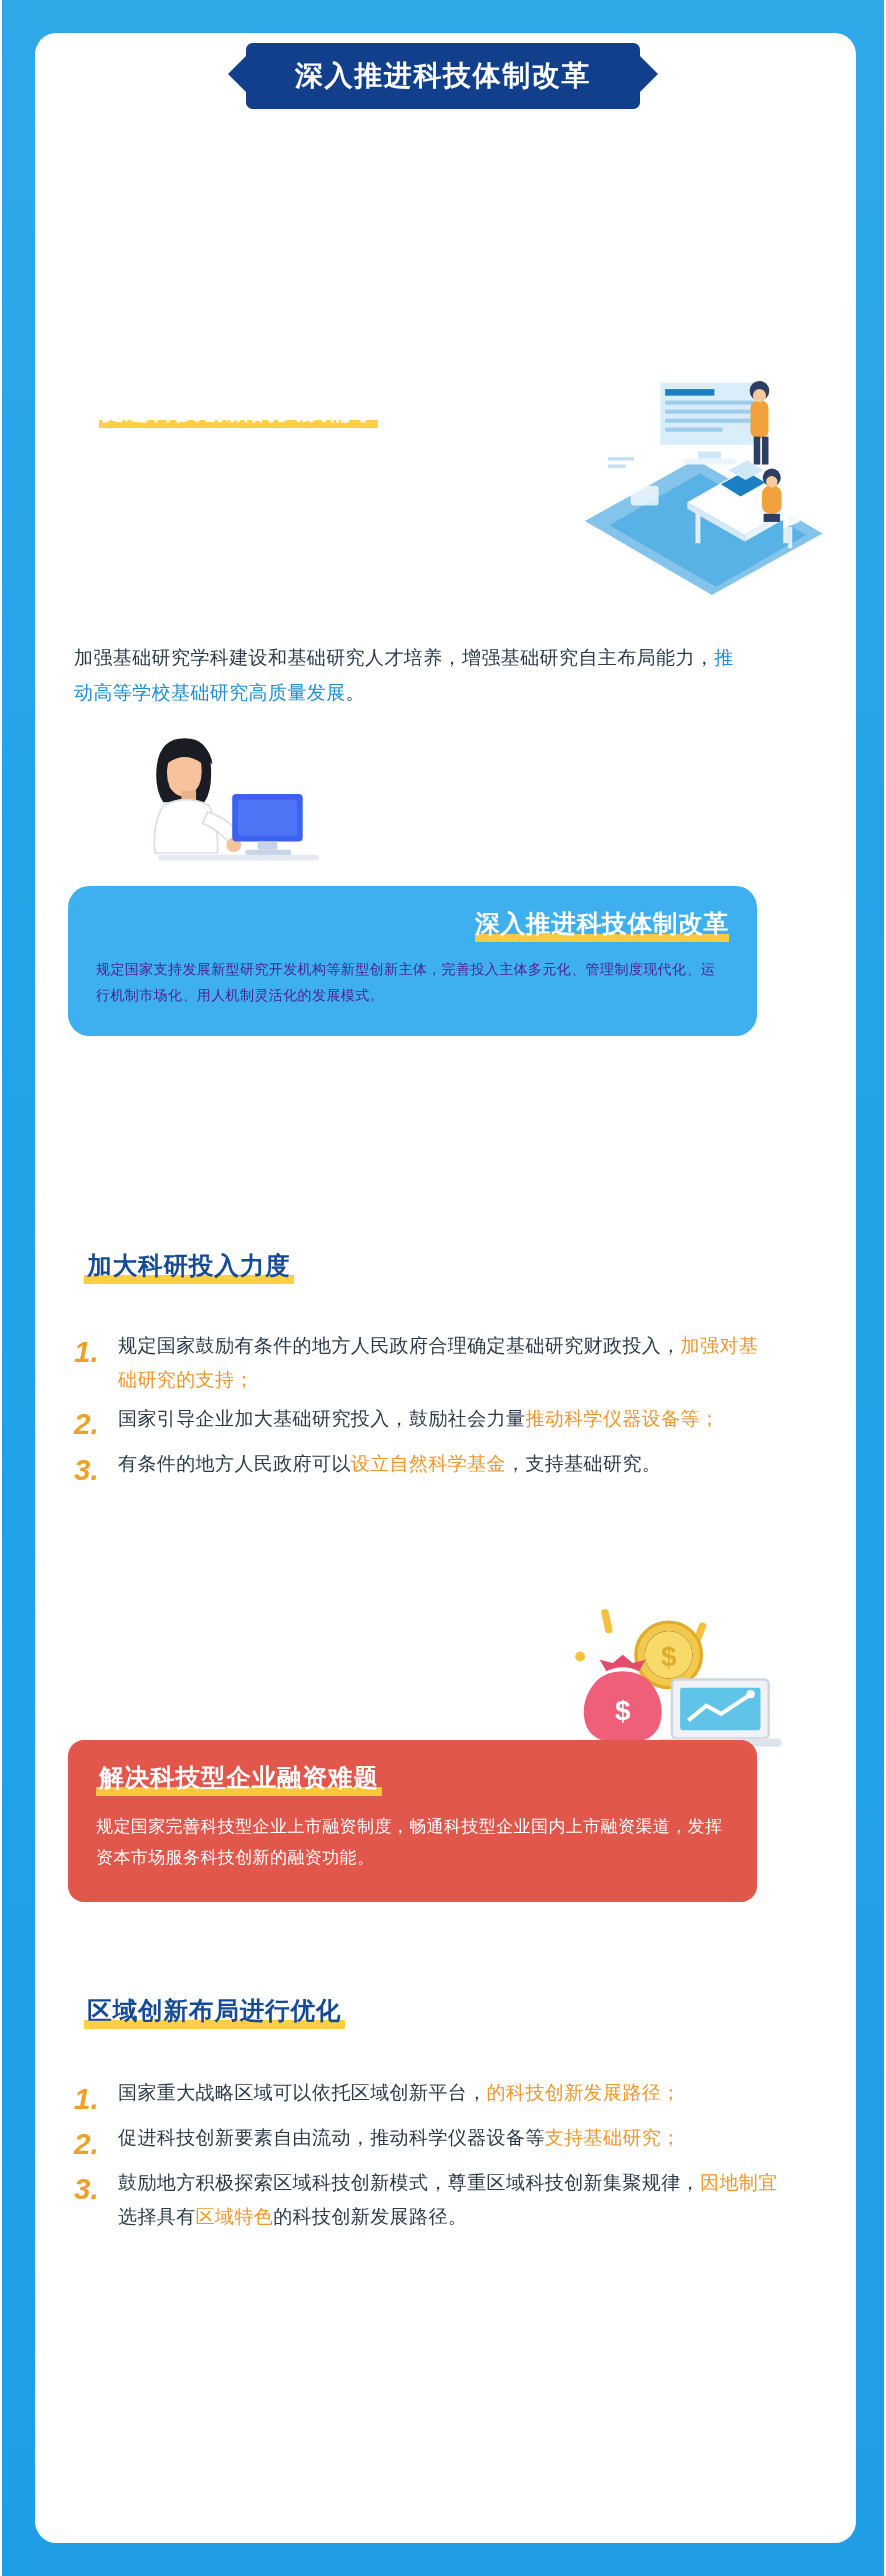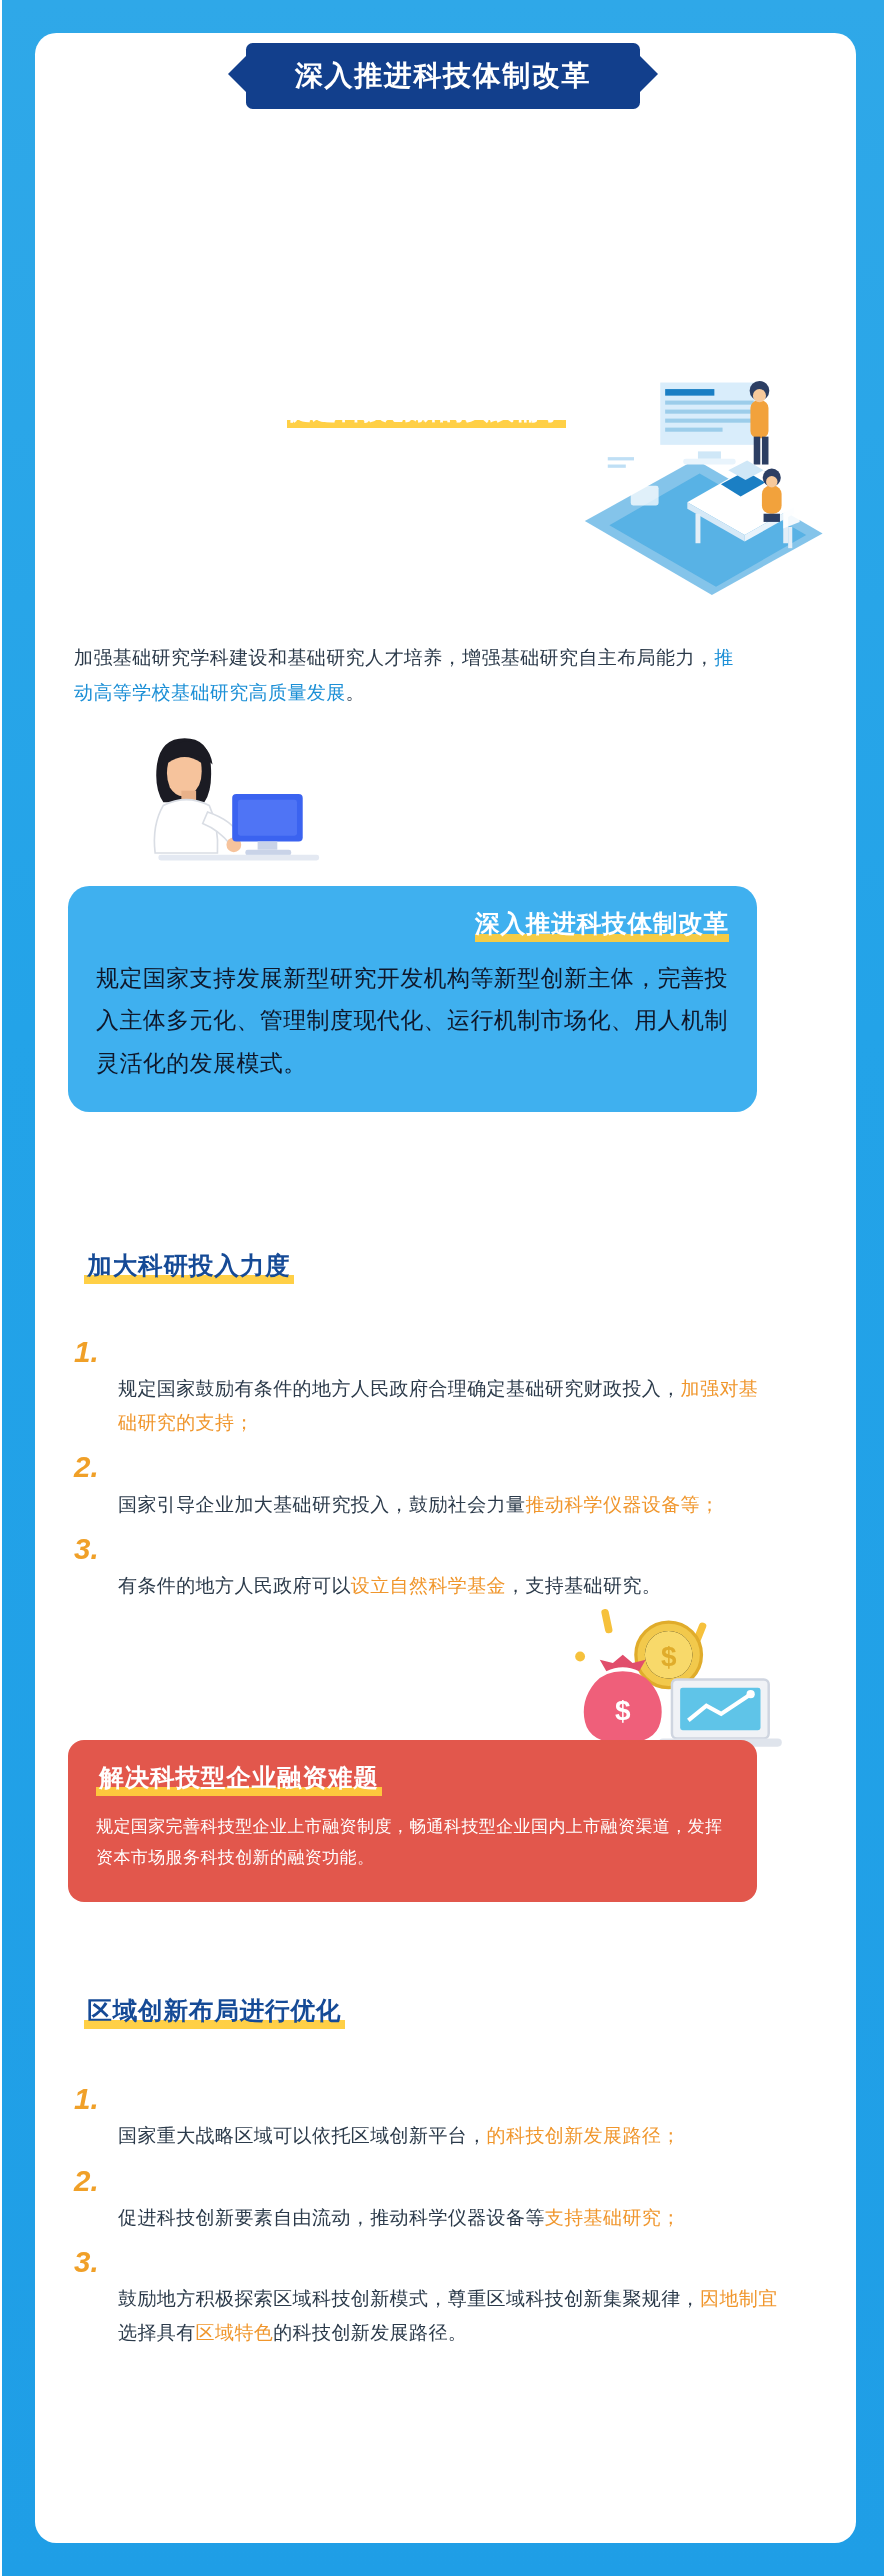--- a/index.html
+++ b/index.html
@@ -60,24 +60,23 @@
     border-right: 19.7px solid #123f8c;
   }
   .banner:after {
     right: -18px;
     border-left: 19.7px solid #123f8c;
   }
 
   
   .hero {
     position: absolute;
-    left: 104px;
+    left: 97px;
     top: 223px;
     width: 460px;
-    text-align: right;
   }
   .hero p {
     margin: 0 0 11.5px 0;
     font-size: 24.6px;
     font-weight: bold;
     color: #ffffff;
     line-height: 1.28;
     letter-spacing: 0.8px;
   }
   .hero p.last {
@@ -137,22 +136,22 @@
     color: #ffffff;
     letter-spacing: 0.8px;
     margin-bottom: 14.8px;
   }
   .blue-box .title span {
     display: inline-block;
     background: linear-gradient(to top, rgba(255,205,60,0.95) 0 8.2px, rgba(0,0,0,0) 8.2px 100%);
     padding-bottom: 1.6px;
   }
   .blue-box .body {
-    font-size: 23px;
-    color: #0f172a;
+    font-size: 14px;
+    color: #4c1d95;
     line-height: 1.85;
     letter-spacing: 0.4px;
   }
 
   
   .sec-head {
     position: absolute;
     font-size: 24.6px;
     font-weight: bold;
     color: #154a96;
@@ -184,21 +183,20 @@
     line-height: 1.2;
     padding-top: 4.9px;
     text-align: left;
   }
   .num-text {
     flex: 1;
     font-size: 19px;
     color: #2b3a4a;
     line-height: 1.78;
     letter-spacing: 0.4px;
-    margin-top: 43px;
   }
 
   
   .money-ill {
     position: absolute;
     right: 74px;
     top: 1604px;
     width: 263px;
     height: 164px;
   }

